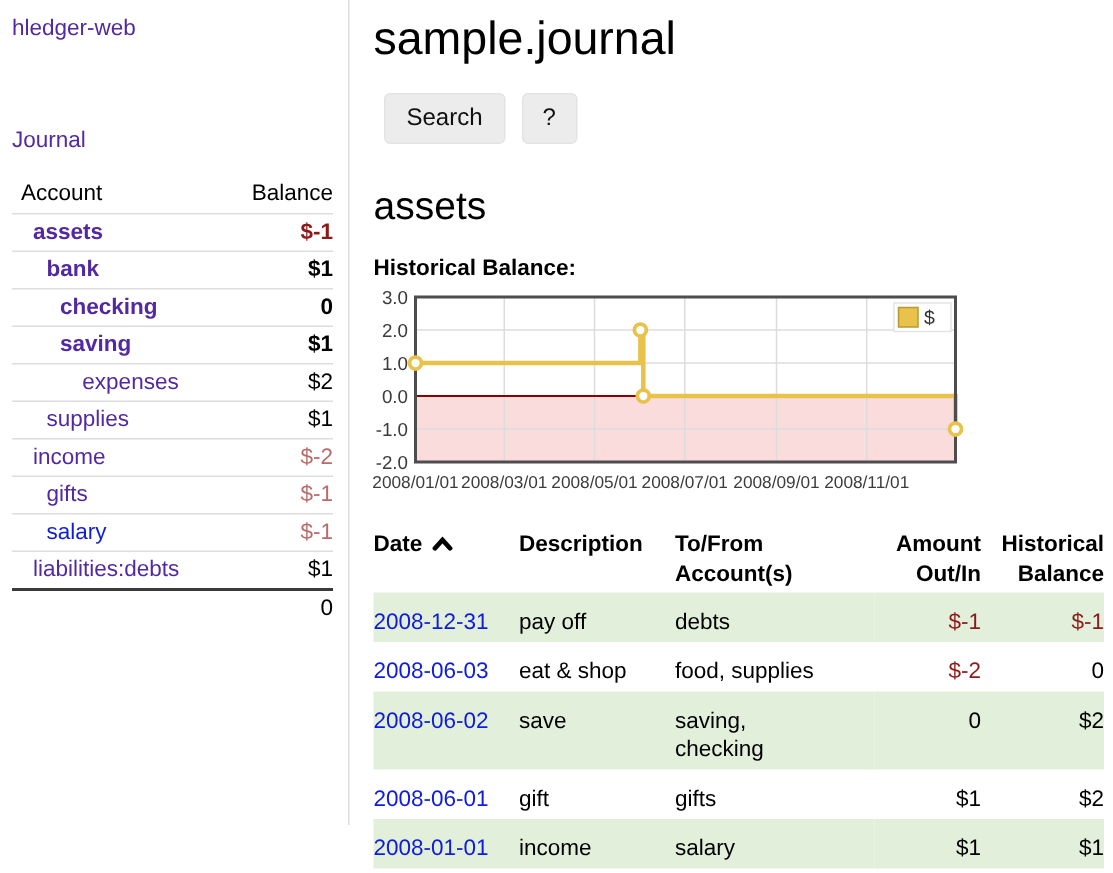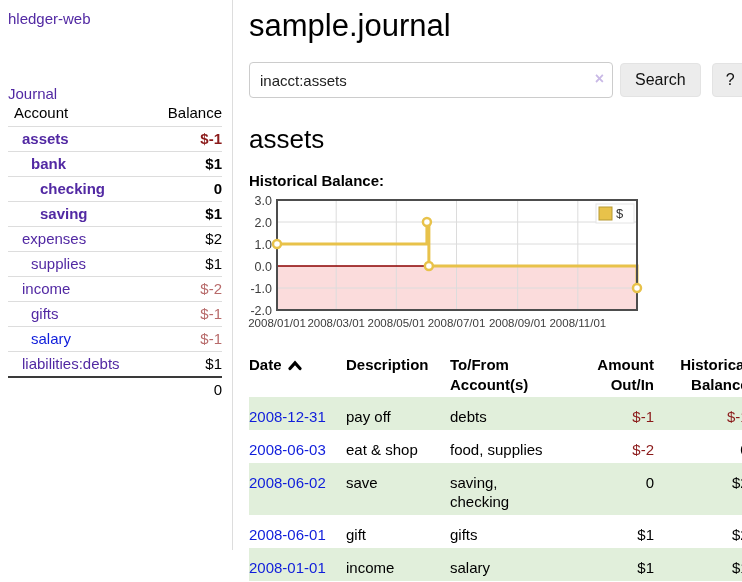--- a/index.html
+++ b/index.html
@@ -13,21 +13,21 @@
   }
   *{box-sizing:border-box}
   body{width:742px;height:582px;margin:0;font-family:"Liberation Sans",sans-serif;
        font-size:15px;color:#000;background:#fff;overflow:hidden}
   .app{display:flex;height:550px}
 
   
   .sidebar{width:233px;flex:0 0 233px;border-right:1px solid #ddd;padding:10px 10px 0 8px}
   .brand{display:block;color:var(--purple);text-decoration:none}
   .nav-journal{display:block;margin-top:58px;color:var(--purple);text-decoration:none}
-  table.accounts{width:100%;border-collapse:collapse;font-size:15px}
+  table.accounts{width:100%;border-collapse:collapse;margin-top:16px;font-size:15px}
   table.accounts th{font-weight:400;text-align:left;padding:2px 0 5px 6px}
   table.accounts th.bal{text-align:right;padding-left:0;padding-right:0}
   table.accounts td{padding:3px 0;border-top:1px solid #ddd;line-height:18px}
   table.accounts td.bal{text-align:right}
   table.accounts tr.total td{border-top:2px solid #3a3a3a}
   a.acct{color:var(--purple);text-decoration:none}
   a.acct.blue{color:var(--blue)}
   .bold{font-weight:bold}
   .neg-strong{color:var(--negStrong)}
   .neg-soft{color:var(--negSoft)}
@@ -85,21 +85,21 @@
           </tr>
           <tr>
             <td style="padding-left: 32px;"><a href="#" class="acct bold">checking</a></td>
             <td class="bal bold">0</td>
           </tr>
           <tr>
             <td style="padding-left: 32px;"><a href="#" class="acct bold">saving</a></td>
             <td class="bal bold">$1</td>
           </tr>
           <tr>
-            <td style="padding-left: 14px;"><a href="#" class="acct">expenses</a></td>
+            <td style="padding-left: 14px; text-align: center;"><a href="#" class="acct">expenses</a></td>
             <td class="bal">$2</td>
           </tr>
           <tr>
             <td style="padding-left: 23px;"><a href="#" class="acct">supplies</a></td>
             <td class="bal">$1</td>
           </tr>
           <tr>
             <td style="padding-left: 14px;"><a href="#" class="acct">income</a></td>
             <td class="bal neg-soft">$-2</td>
           </tr>
@@ -120,24 +120,20 @@
             <td class="bal">0</td>
           </tr>
         </tbody>
     </table>
   </div>
 
   <div class="main">
     <h1 class="page-title">sample.journal</h1>
 
     <div class="search-row">
-      <span class="search-wrap">
-        <input class="search" type="text" value="inacct:assets" style="">
-        <span class="clear-x">×</span>
-      </span>
       <button class="btn">Search</button>
       <button class="btn help">?</button>
     </div>
 
     <h2 class="acct-heading">assets</h2>
     <div class="chart-label">Historical Balance:</div>
 
     <div class="chart"><svg width="400" height="150" style="overflow: visible;">
           <rect x="28" y="72" width="360" height="44" fill="#fbdcdc"></rect>
           <line x1="28" y1="28" x2="388" y2="28" stroke="#dcdcdc" stroke-width="1"></line>

